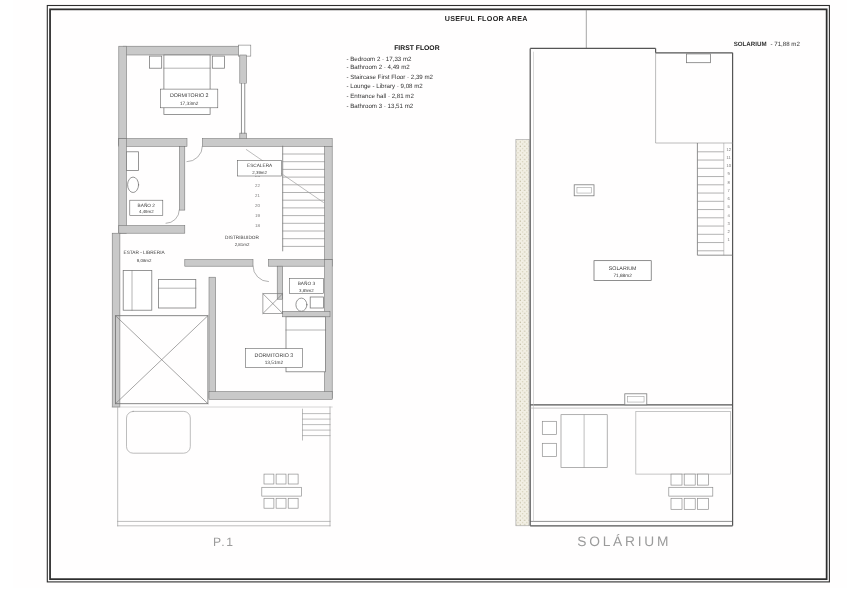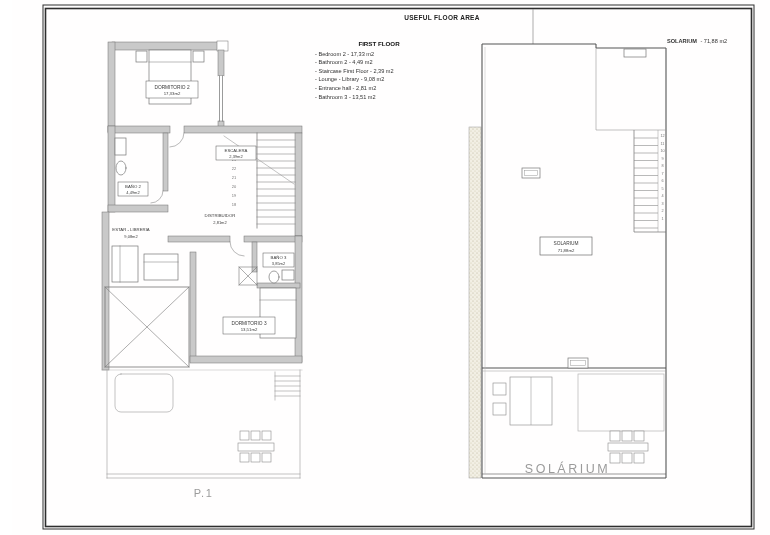--- a/index.html
+++ b/index.html
@@ -9,21 +9,21 @@
   .abs{position:absolute;}
   #sheet-title{left:330px;top:14px;width:200px;text-align:center;
                font-size:6.5px;font-weight:bold;letter-spacing:.3px;color:#222;}
   #legend{left:303px;top:40px;width:140px;font-size:5.6px;line-height:8.6px;color:#333;}
   #legend .legend-title{font-weight:bold;font-size:6.2px;text-align:center;width:128px;margin-bottom:1px;color:#111;}
   #hdr-right{left:655px;top:38px;width:110px;font-size:5.6px;white-space:nowrap;color:#333;}
   #hdr-right .b{font-weight:bold;}
   #hdr-right .n{margin-left:2px;}
   .caption{color:#9b9b9b;}
   #cap-p1{left:95px;top:487px;width:193px;text-align:center;font-size:11px;letter-spacing:1.5px;}
-  #cap-sol{left:457px;top:462px;width:197px;text-align:center;font-size:12.5px;letter-spacing:2.5px;}
+  #cap-sol{left:457px;top:485px;width:197px;text-align:center;font-size:12.5px;letter-spacing:2.5px;}
   text{font-family:"Liberation Sans",sans-serif;}
 </style>
 </head>
 <body>
 
 <div id="page">
 
 <svg width="770" height="535" viewBox="0 0 770 535">
   <defs>
     <pattern id="stipple" width="4" height="4" patternUnits="userSpaceOnUse">

